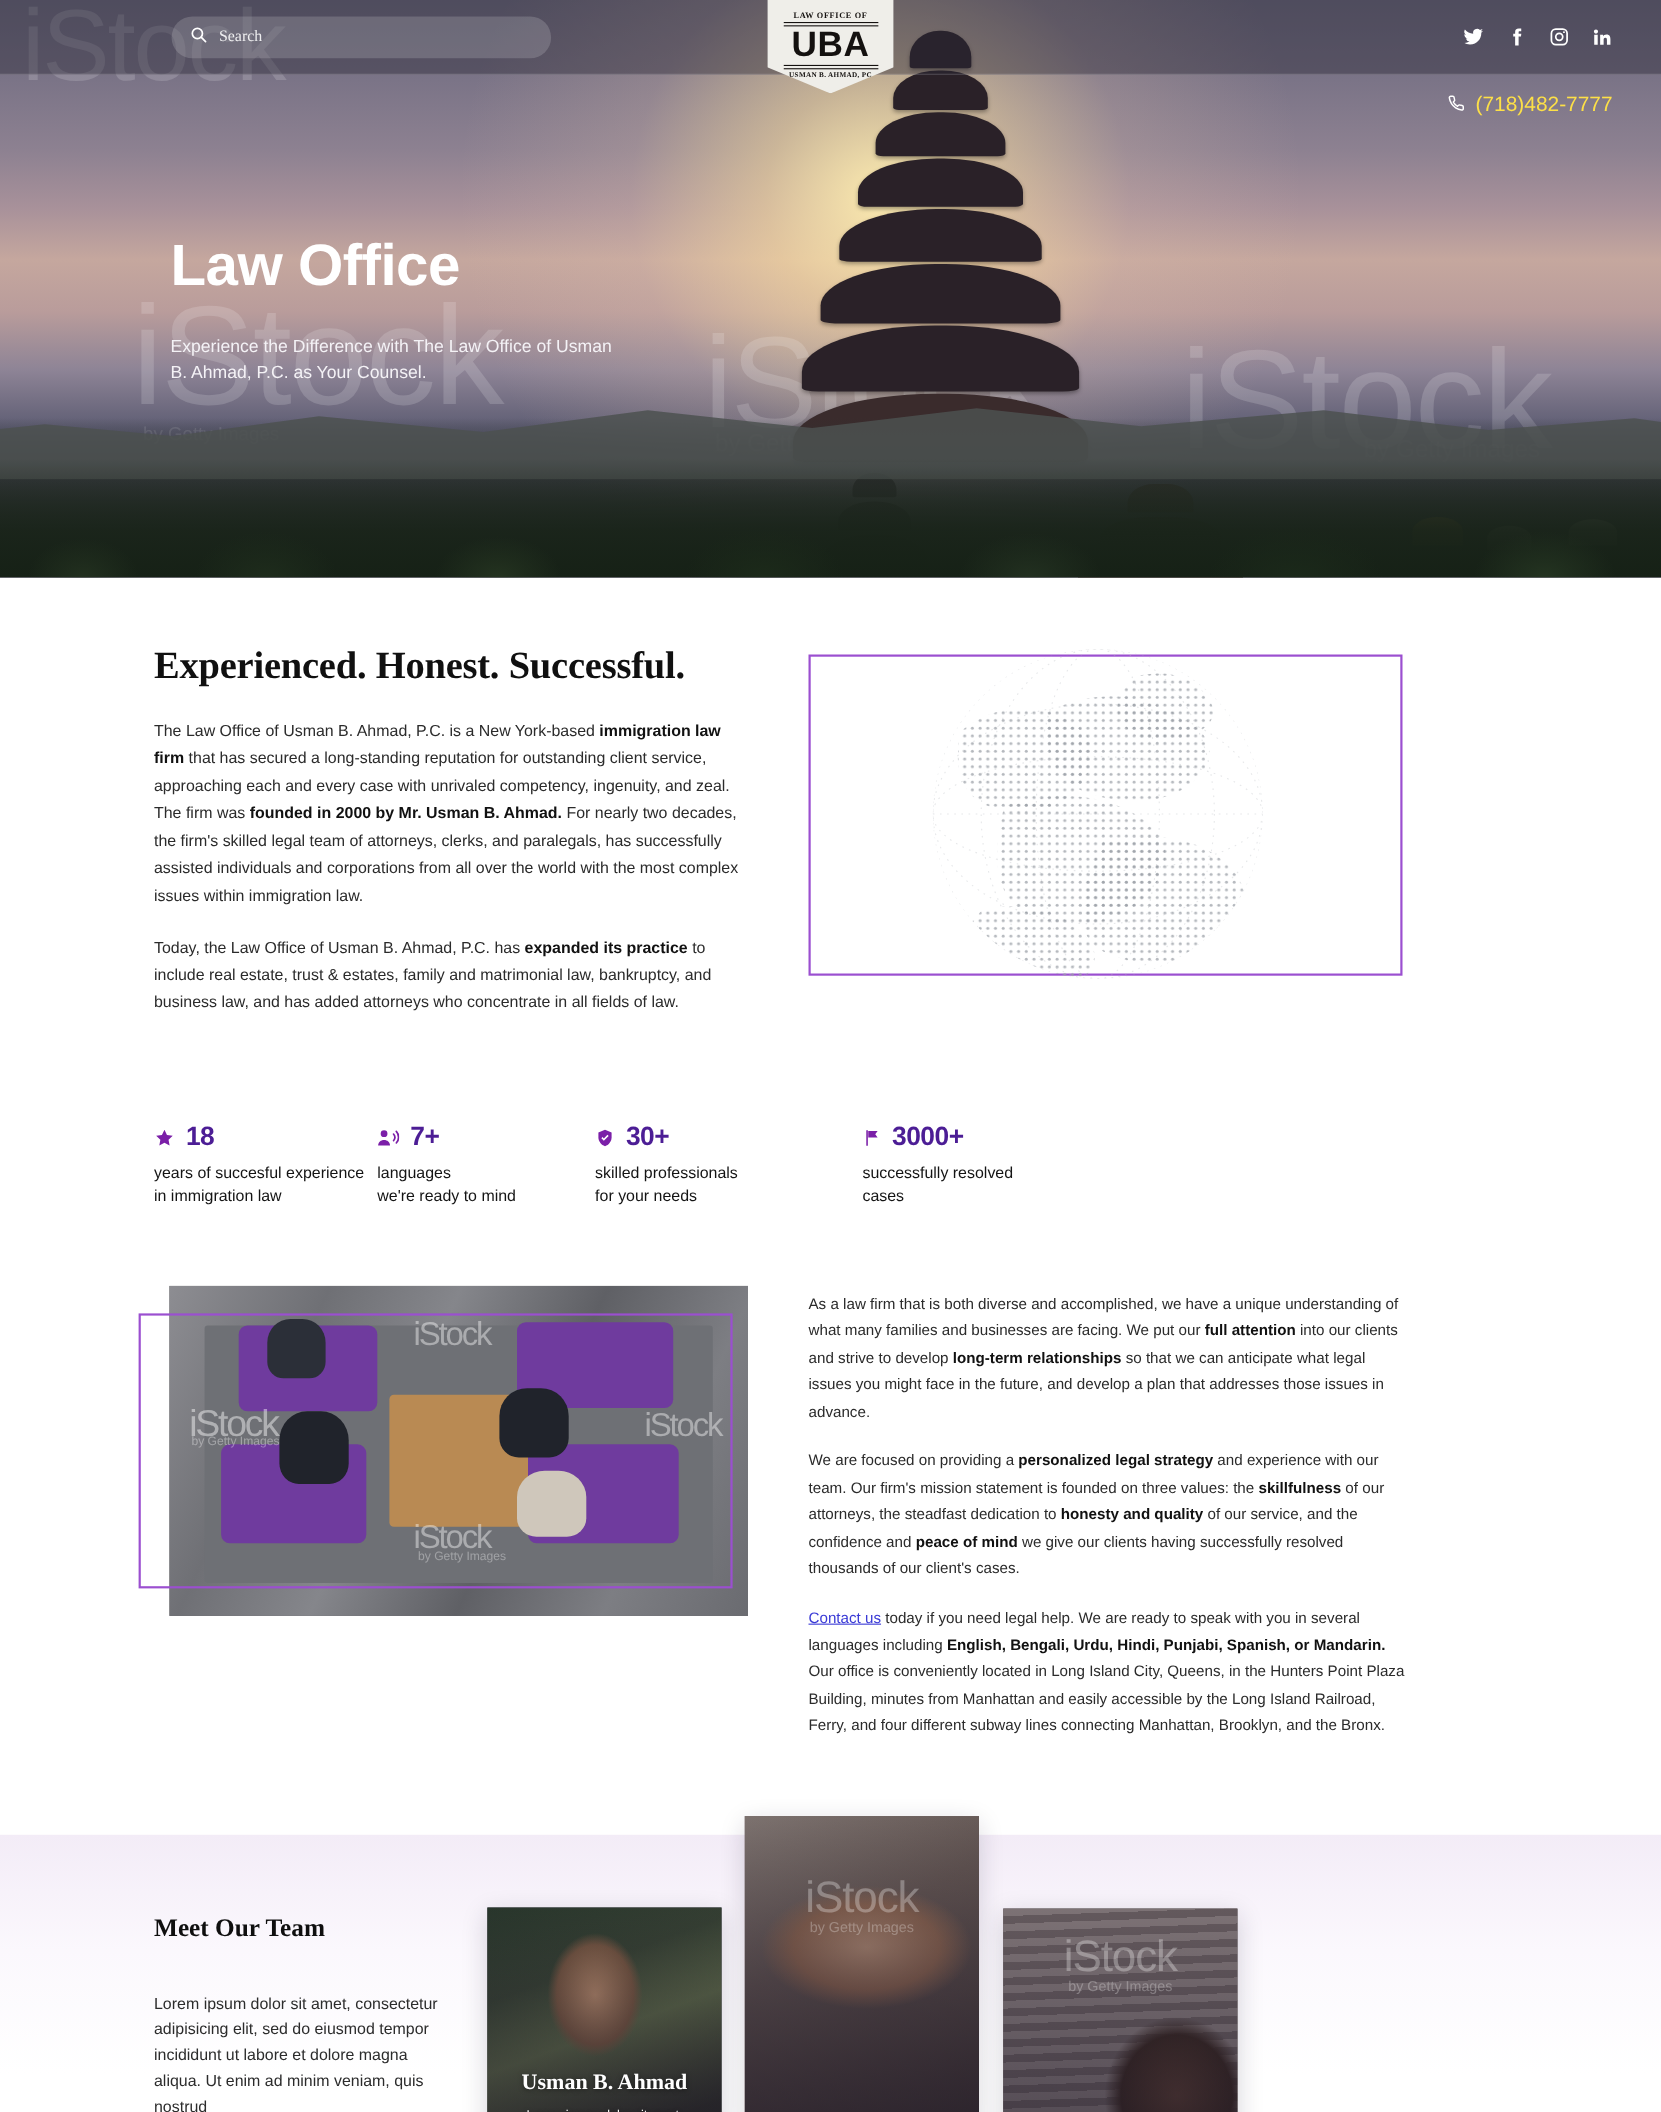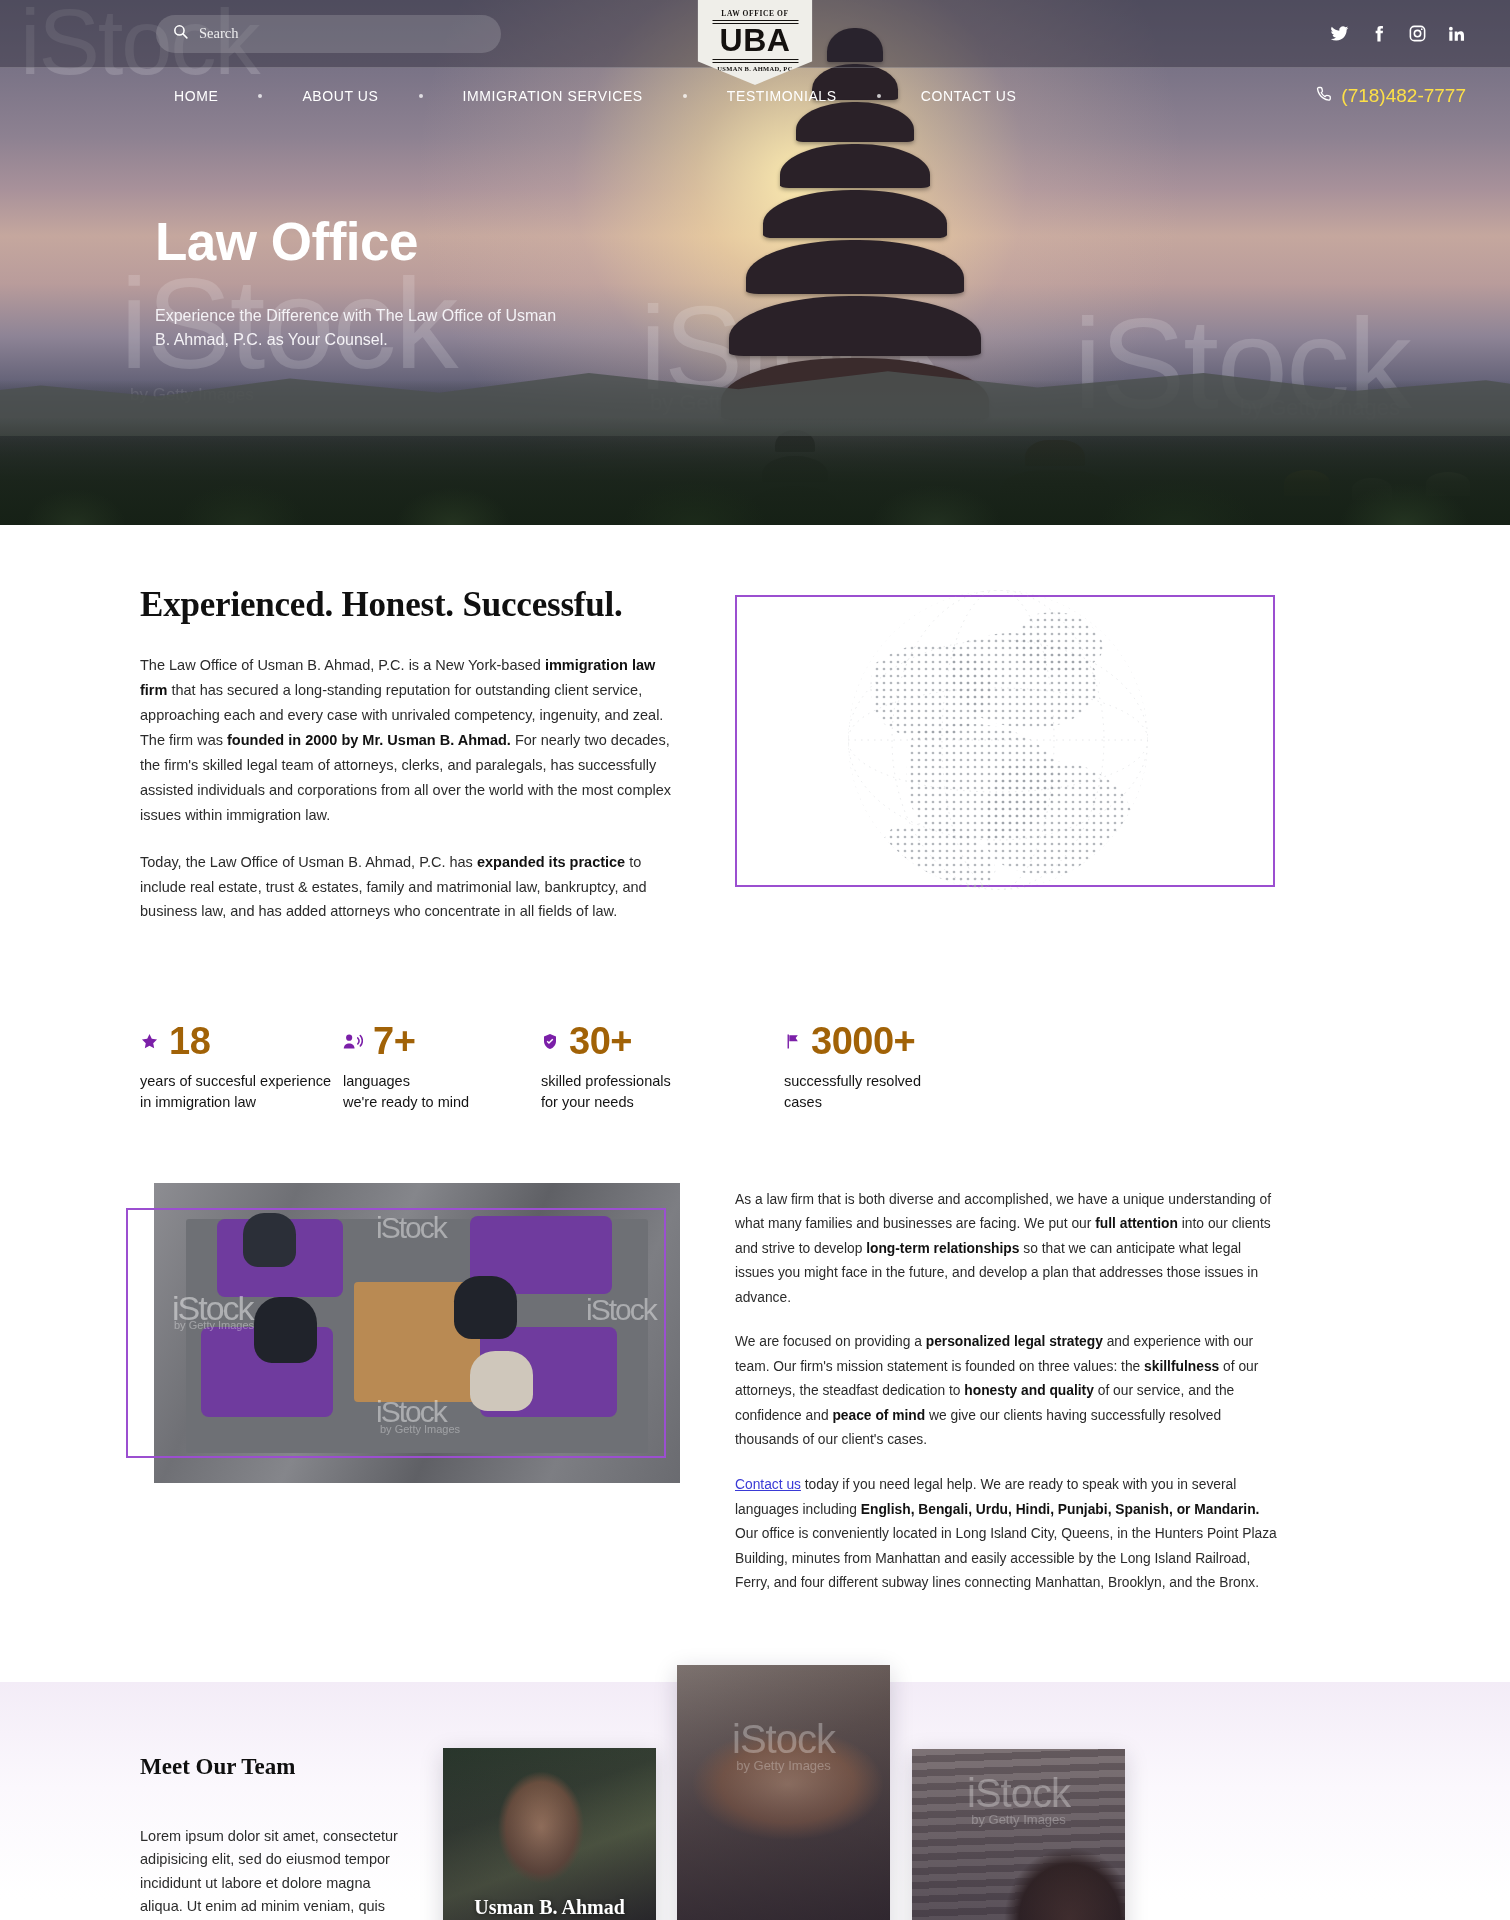--- a/index.html
+++ b/index.html
@@ -216,21 +216,21 @@
   
   .stats { display: flex; margin-top: 76px; }
   .stat { flex: none; }
   .stat:nth-child(1) { width: 203px; }
   .stat:nth-child(2) { width: 198px; }
   .stat:nth-child(3) { width: 243px; }
   .stat:nth-child(4) { width: 247px; }
   .stat-top { display: flex; align-items: center; gap: 10px; }
   .stat-ico { color: #7b1fa8; display: inline-flex; }
   .stat-num {
-    color: #a16207; font-size: 38px; font-weight: 700; letter-spacing: -.5px; line-height: 1;
+    color: #4c1d95; font-size: 24px; font-weight: 700; letter-spacing: -.5px; line-height: 1;
   }
   .stat-label { margin-top: 11px; font-size: 14.5px; line-height: 1.42; color: #141414; }
 
   
   .sec2 { margin-top: 70px; }
   .photo-frame { position: relative; width: 540px; height: 300px; }
   .photo-frame .frame-line {
     position: absolute; left: -14px; top: 25px; width: 540px; height: 250px;
     border: 2px solid #9b4fd0; z-index: 3; pointer-events: none;
   }
@@ -396,31 +396,20 @@
     <div class="logo-top">LAW OFFICE OF</div>
     <div class="logo-rule"></div>
     <div class="logo-rule thin"></div>
     <div class="logo-main">UBA</div>
     <div class="logo-rule"></div>
     <div class="logo-rule thin"></div>
     <div class="logo-bot">USMAN B. AHMAD, PC</div>
   </div>
 
   <nav class="nav">
-    <div class="nav-list">
-      <a href="#">HOME</a>
-      <span class="nav-dot"></span>
-      <a href="#">ABOUT US</a>
-      <span class="nav-dot"></span>
-      <a href="#">IMMIGRATION SERVICES</a>
-      <span class="nav-dot"></span>
-      <a href="#">TESTIMONIALS</a>
-      <span class="nav-dot"></span>
-      <a href="#">CONTACT US</a>
-    </div>
     <a href="#" class="phone">
       <span>
         <svg width="17" height="17" viewBox="0 0 24 24" fill="none" stroke="#fff" stroke-width="1.9" stroke-linecap="round" stroke-linejoin="round">
           <path d="M21.5 16.9v2.6a1.8 1.8 0 0 1-2 1.8 17.8 17.8 0 0 1-7.7-2.8 17.5 17.5 0 0 1-5.4-5.4A17.8 17.8 0 0 1 3.6 5.4 1.8 1.8 0 0 1 5.4 3.5H8a1.8 1.8 0 0 1 1.8 1.6c.1 1 .3 1.8.6 2.7a1.8 1.8 0 0 1-.4 1.9L8.8 11a14.4 14.4 0 0 0 5.4 5.4l1.2-1.2a1.8 1.8 0 0 1 1.9-.4c.9.3 1.8.5 2.7.6a1.8 1.8 0 0 1 1.5 1.5z"></path>
         </svg>
       </span>
       <span>(718)482-7777</span>
     </a>
   </nav>
 

